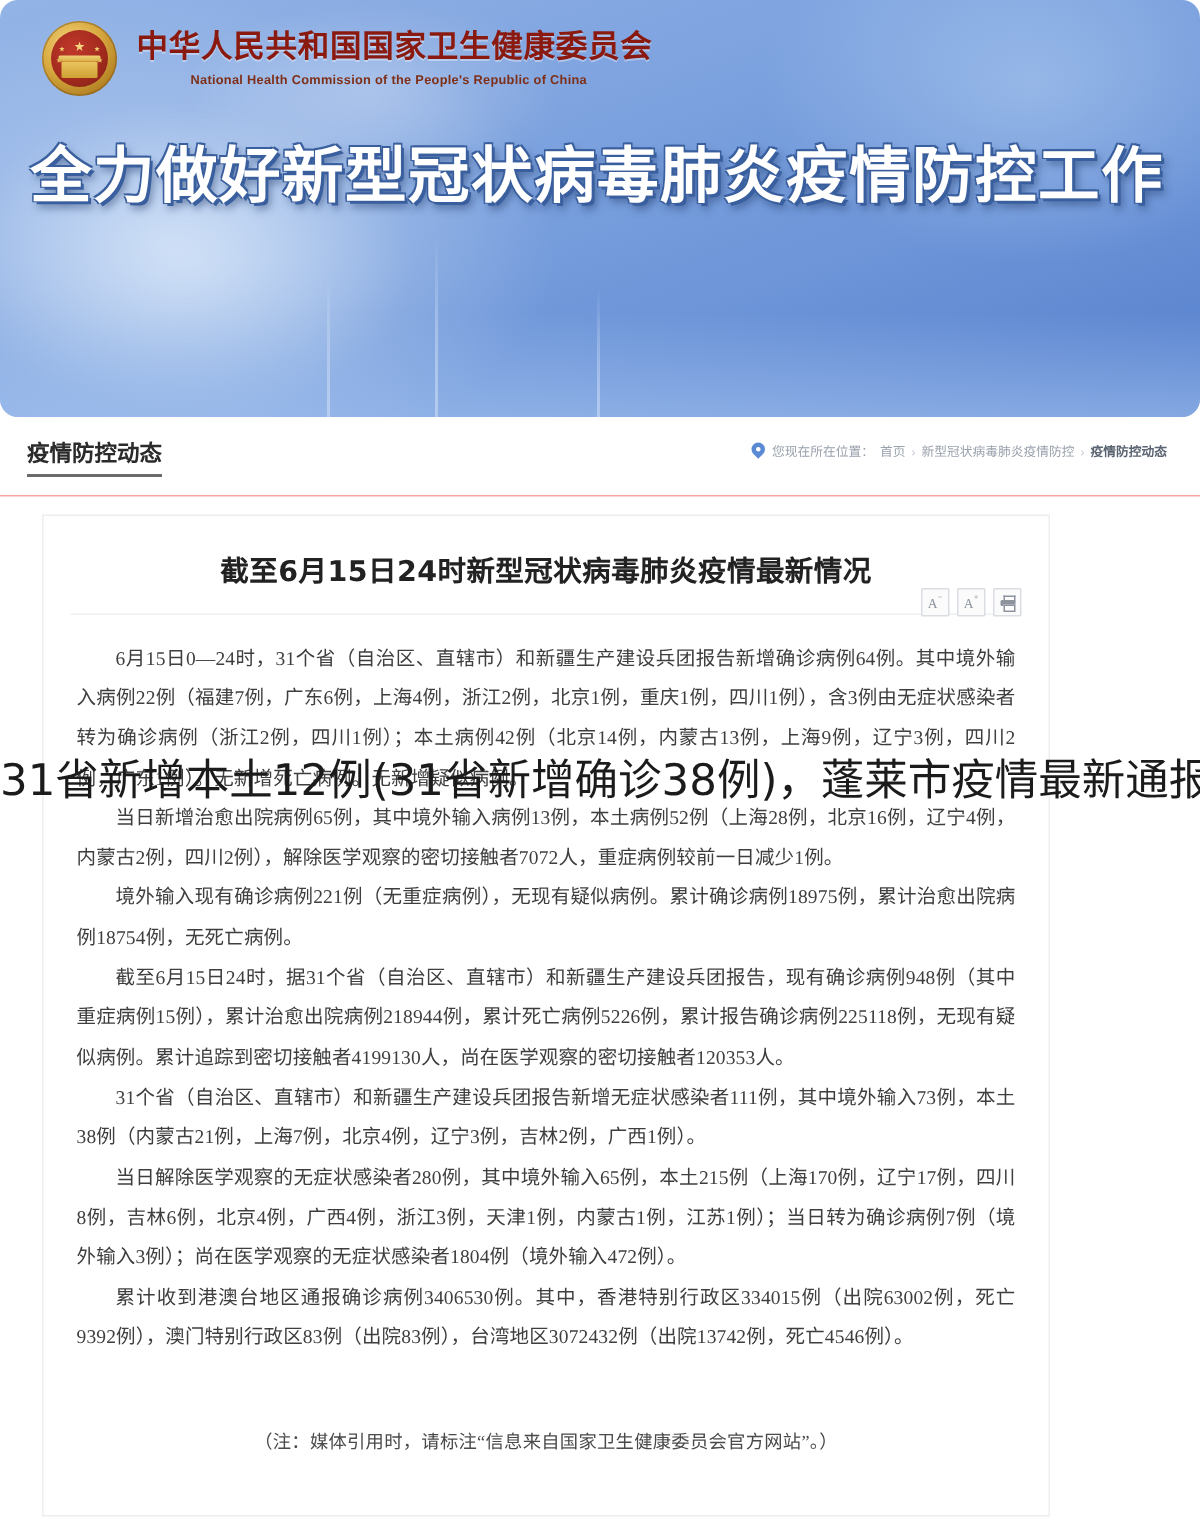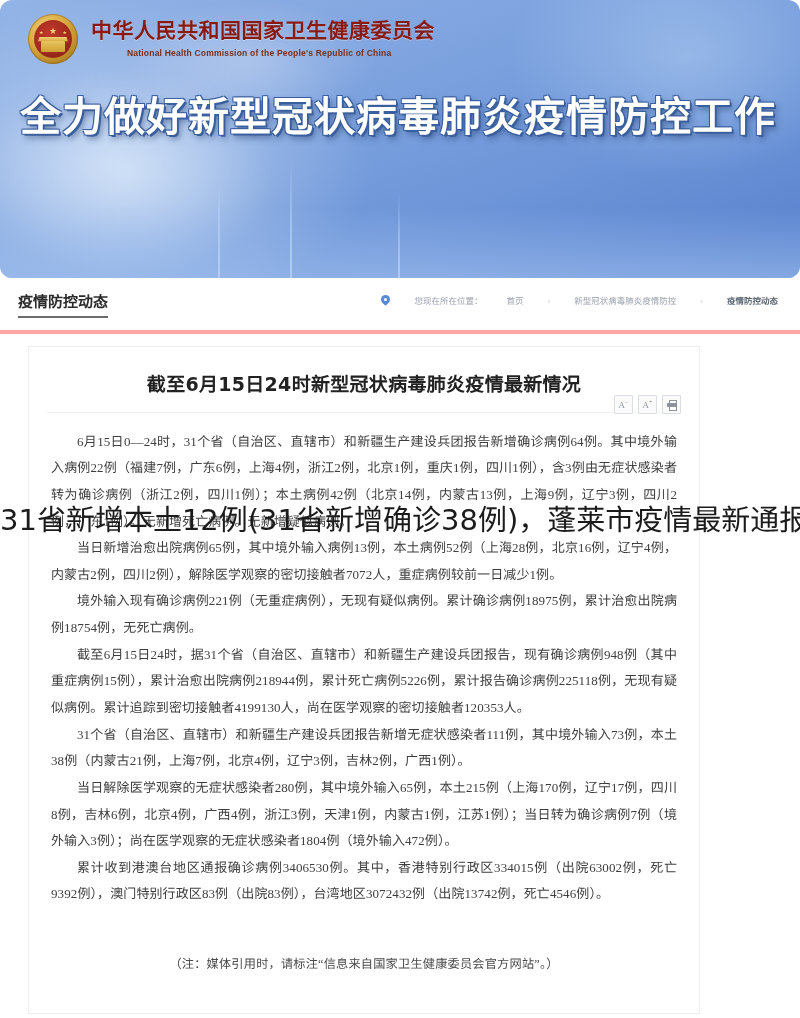--- a/index.html
+++ b/index.html
@@ -103,31 +103,31 @@
       2px 2px 0 #3a5f9e, -1px -1px 0 #3a5f9e,
       1px -1px 0 #3a5f9e, -1px 1px 0 #3a5f9e,
       3px 4px 6px rgba(24,48,92,.55);
     transform:translateY(-26px);
     white-space:nowrap;
   }
 
   
   .navbar{
     position:relative;width:800px;height:52px;background:#ffffff;
-    border-bottom:4px solid #fca5a5;
+    border-bottom:1px solid #fca5a5;
   }
   .sec-title{
     position:absolute;left:18px;top:12px;
     font-family:"DejaVu Sans","Liberation Sans",sans-serif;
     font-size:15px;font-weight:bold;color:#2b2b2b;
     padding-bottom:5px;border-bottom:2px solid #6b6b6b;
   }
   .crumb{
     position:absolute;right:22px;top:16px;
-    display:flex;align-items:flex-end;gap:24px;
+    display:flex;align-items:flex-end;gap:4px;
     font-size:8.5px;color:#9aa2ad;white-space:nowrap;
   }
   .crumb .pin{
     width:9px;height:11px;flex:none;position:relative;margin-right:1px;
   }
   .crumb .pin:before{
     content:"";position:absolute;left:0;top:0;width:9px;height:9px;border-radius:50% 50% 50% 0;
     transform:rotate(-45deg);background:#5b8ad4;
   }
   .crumb .pin:after{

